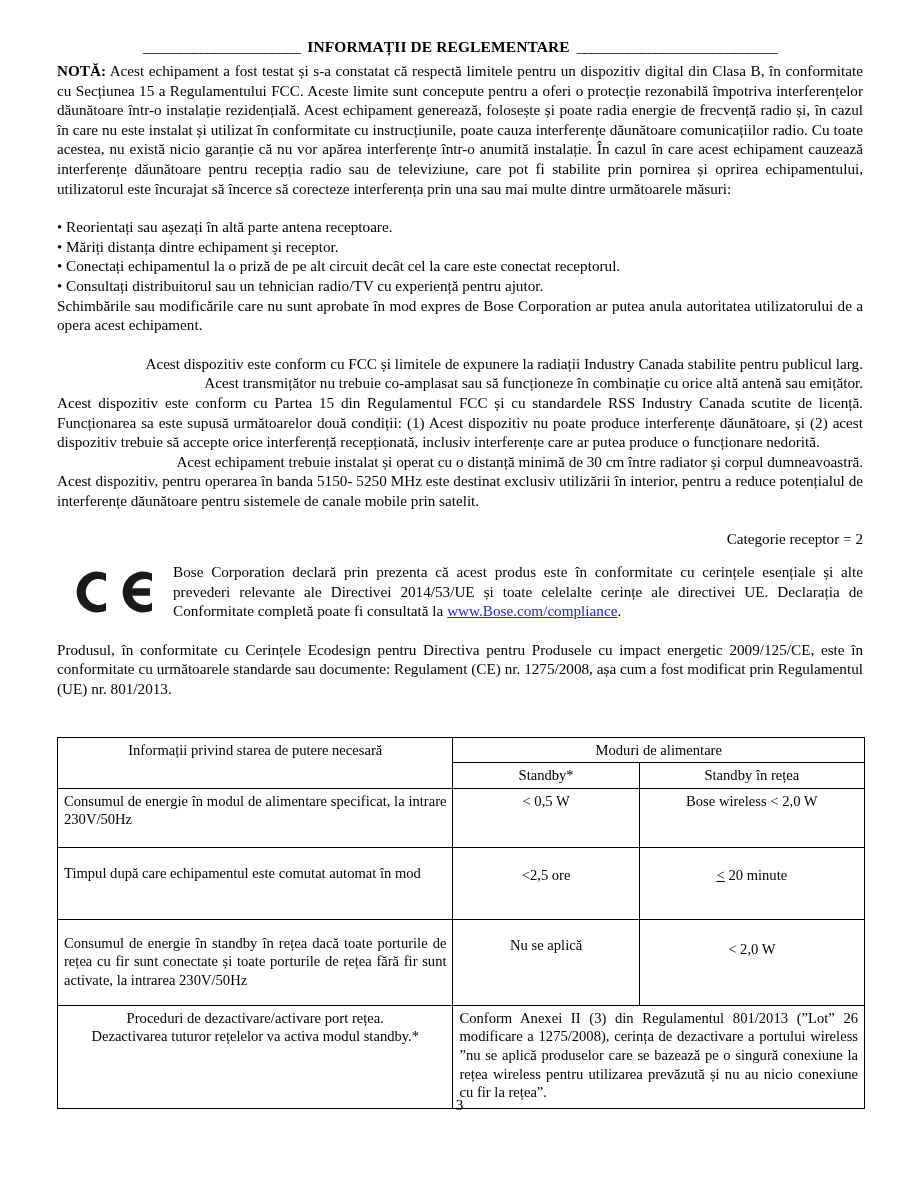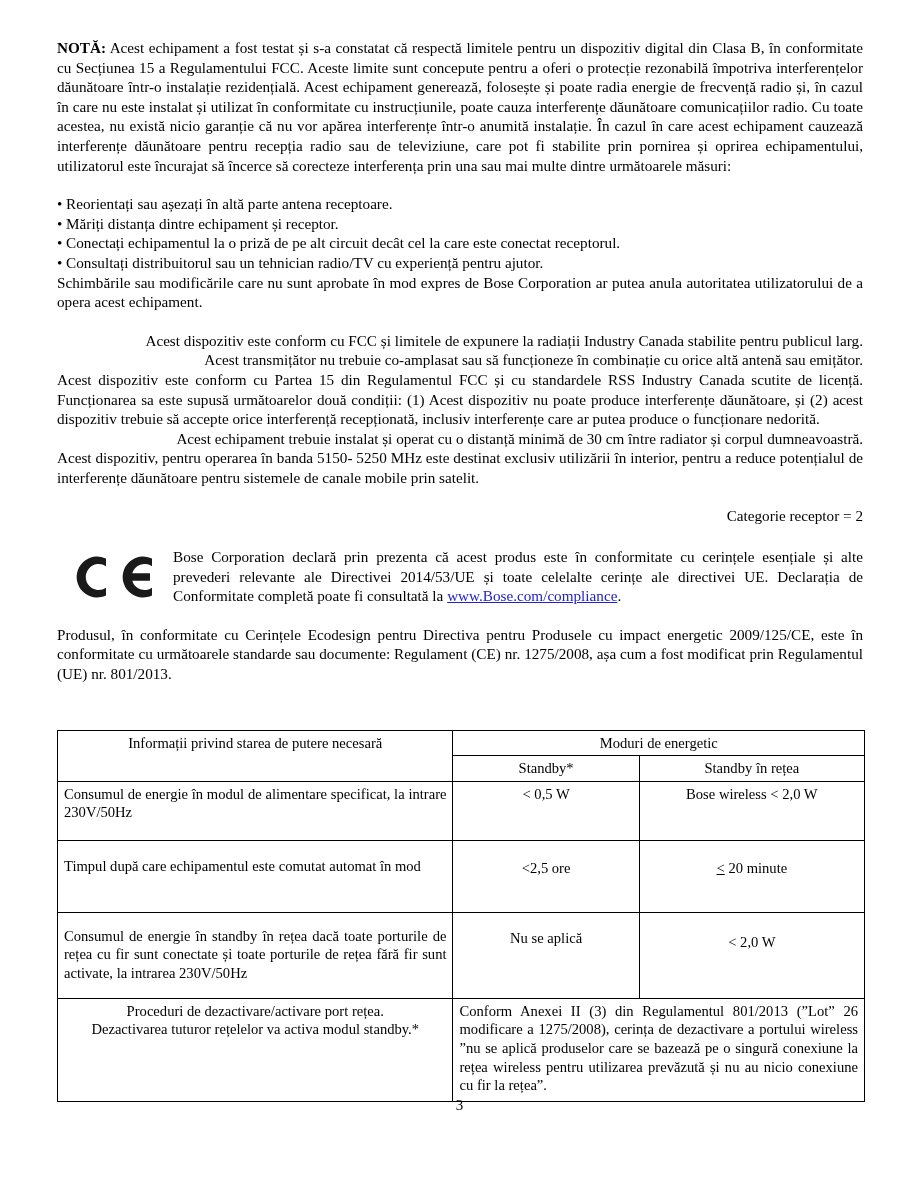--- a/index.html
+++ b/index.html
@@ -68,21 +68,21 @@
   .bullet {
     font-size: 15.2px;
     line-height: 19.6px;
     text-align: left;
   }
 
   
   .ce-block {
     display: flex;
     align-items: flex-start;
-    margin-top: 12px;
+    margin-top: 4px;
   }
   .ce-mark {
     width: 116px;
     flex: 0 0 116px;
     display: flex;
     align-items: center;
     justify-content: center;
     padding-top: 4px;
   }
   .ce-mark svg { display: block; }
@@ -94,21 +94,21 @@
   }
   a.link {
     color: #2222cc;
     text-decoration: underline;
   }
 
   
   table.power {
     border-collapse: collapse;
     width: 808px;
-    margin-top: 20px;
+    margin-top: 12px;
     table-layout: fixed;
   }
   table.power td, table.power th {
     border: 1px solid #000;
     padding: 3px 6px;
     font-size: 14.6px;
     line-height: 18.6px;
     vertical-align: top;
     font-weight: normal;
   }
@@ -146,20 +146,25 @@
     text-align: center;
     font-size: 15px;
   }
 </style>
 </head>
 <body>
 
 <div class="page">
   <div class="content">
 
+    <div class="doc-header">
+      <span class="rule">______________________</span>
+      <span class="title">INFORMAȚII DE REGLEMENTARE</span>
+      <span class="rule">____________________________</span>
+    </div>
 
     <p class="para"><span class="lead">NOTĂ:</span><span> Acest echipament a fost testat și s-a constatat că respectă limitele pentru un dispozitiv digital din Clasa B, în conformitate cu Secțiunea 15 a Regulamentului FCC. Aceste limite sunt concepute pentru a oferi o protecție rezonabilă împotriva interferențelor dăunătoare într-o instalație rezidențială. Acest echipament generează, folosește și poate radia energie de frecvență radio și, în cazul în care nu este instalat și utilizat în conformitate cu instrucțiunile, poate cauza interferențe dăunătoare comunicațiilor radio. Cu toate acestea, nu există nicio garanție că nu vor apărea interferențe într-o anumită instalație. În cazul în care acest echipament cauzează interferențe dăunătoare pentru recepția radio sau de televiziune, care pot fi stabilite prin pornirea și oprirea echipamentului, utilizatorul este încurajat să încerce să corecteze interferența prin una sau mai multe dintre următoarele măsuri:</span></p>
 
     <div class="spacer-sm"></div>
 
     <div class="bullet">• Reorientați sau așezați în altă parte antena receptoare.</div>
     <div class="bullet">• Măriți distanța dintre echipament și receptor.</div>
     <div class="bullet">• Conectați echipamentul la o priză de pe alt circuit decât cel la care este conectat receptorul.</div>
     <div class="bullet">• Consultați distribuitorul sau un tehnician radio/TV cu experiență pentru ajutor.</div>
 
@@ -197,21 +202,21 @@
 
     <table class="power">
       <colgroup>
         <col style="width:395px">
         <col style="width:186px">
         <col style="width:225px">
       </colgroup>
       <tbody>
         <tr>
           <th class="hdr-center" rowspan="2">Informații privind starea de putere necesară</th>
-          <th class="hdr-center" colspan="2">Moduri de energetic</th>
+          <th class="hdr-center" colspan="2">Moduri de alimentare</th>
         </tr>
         <tr>
           <th class="hdr-center">Standby*</th>
           <th class="hdr-center">Standby în rețea</th>
         </tr>
 
         <tr>
           <td class="label-cell" style="height:52px">Consumul de energie în modul de alimentare specificat, la intrare 230V/50Hz</td>
           <td class="val">&lt; 0,5 W</td>
           <td class="val">Bose wireless &lt; 2,0 W</td>

